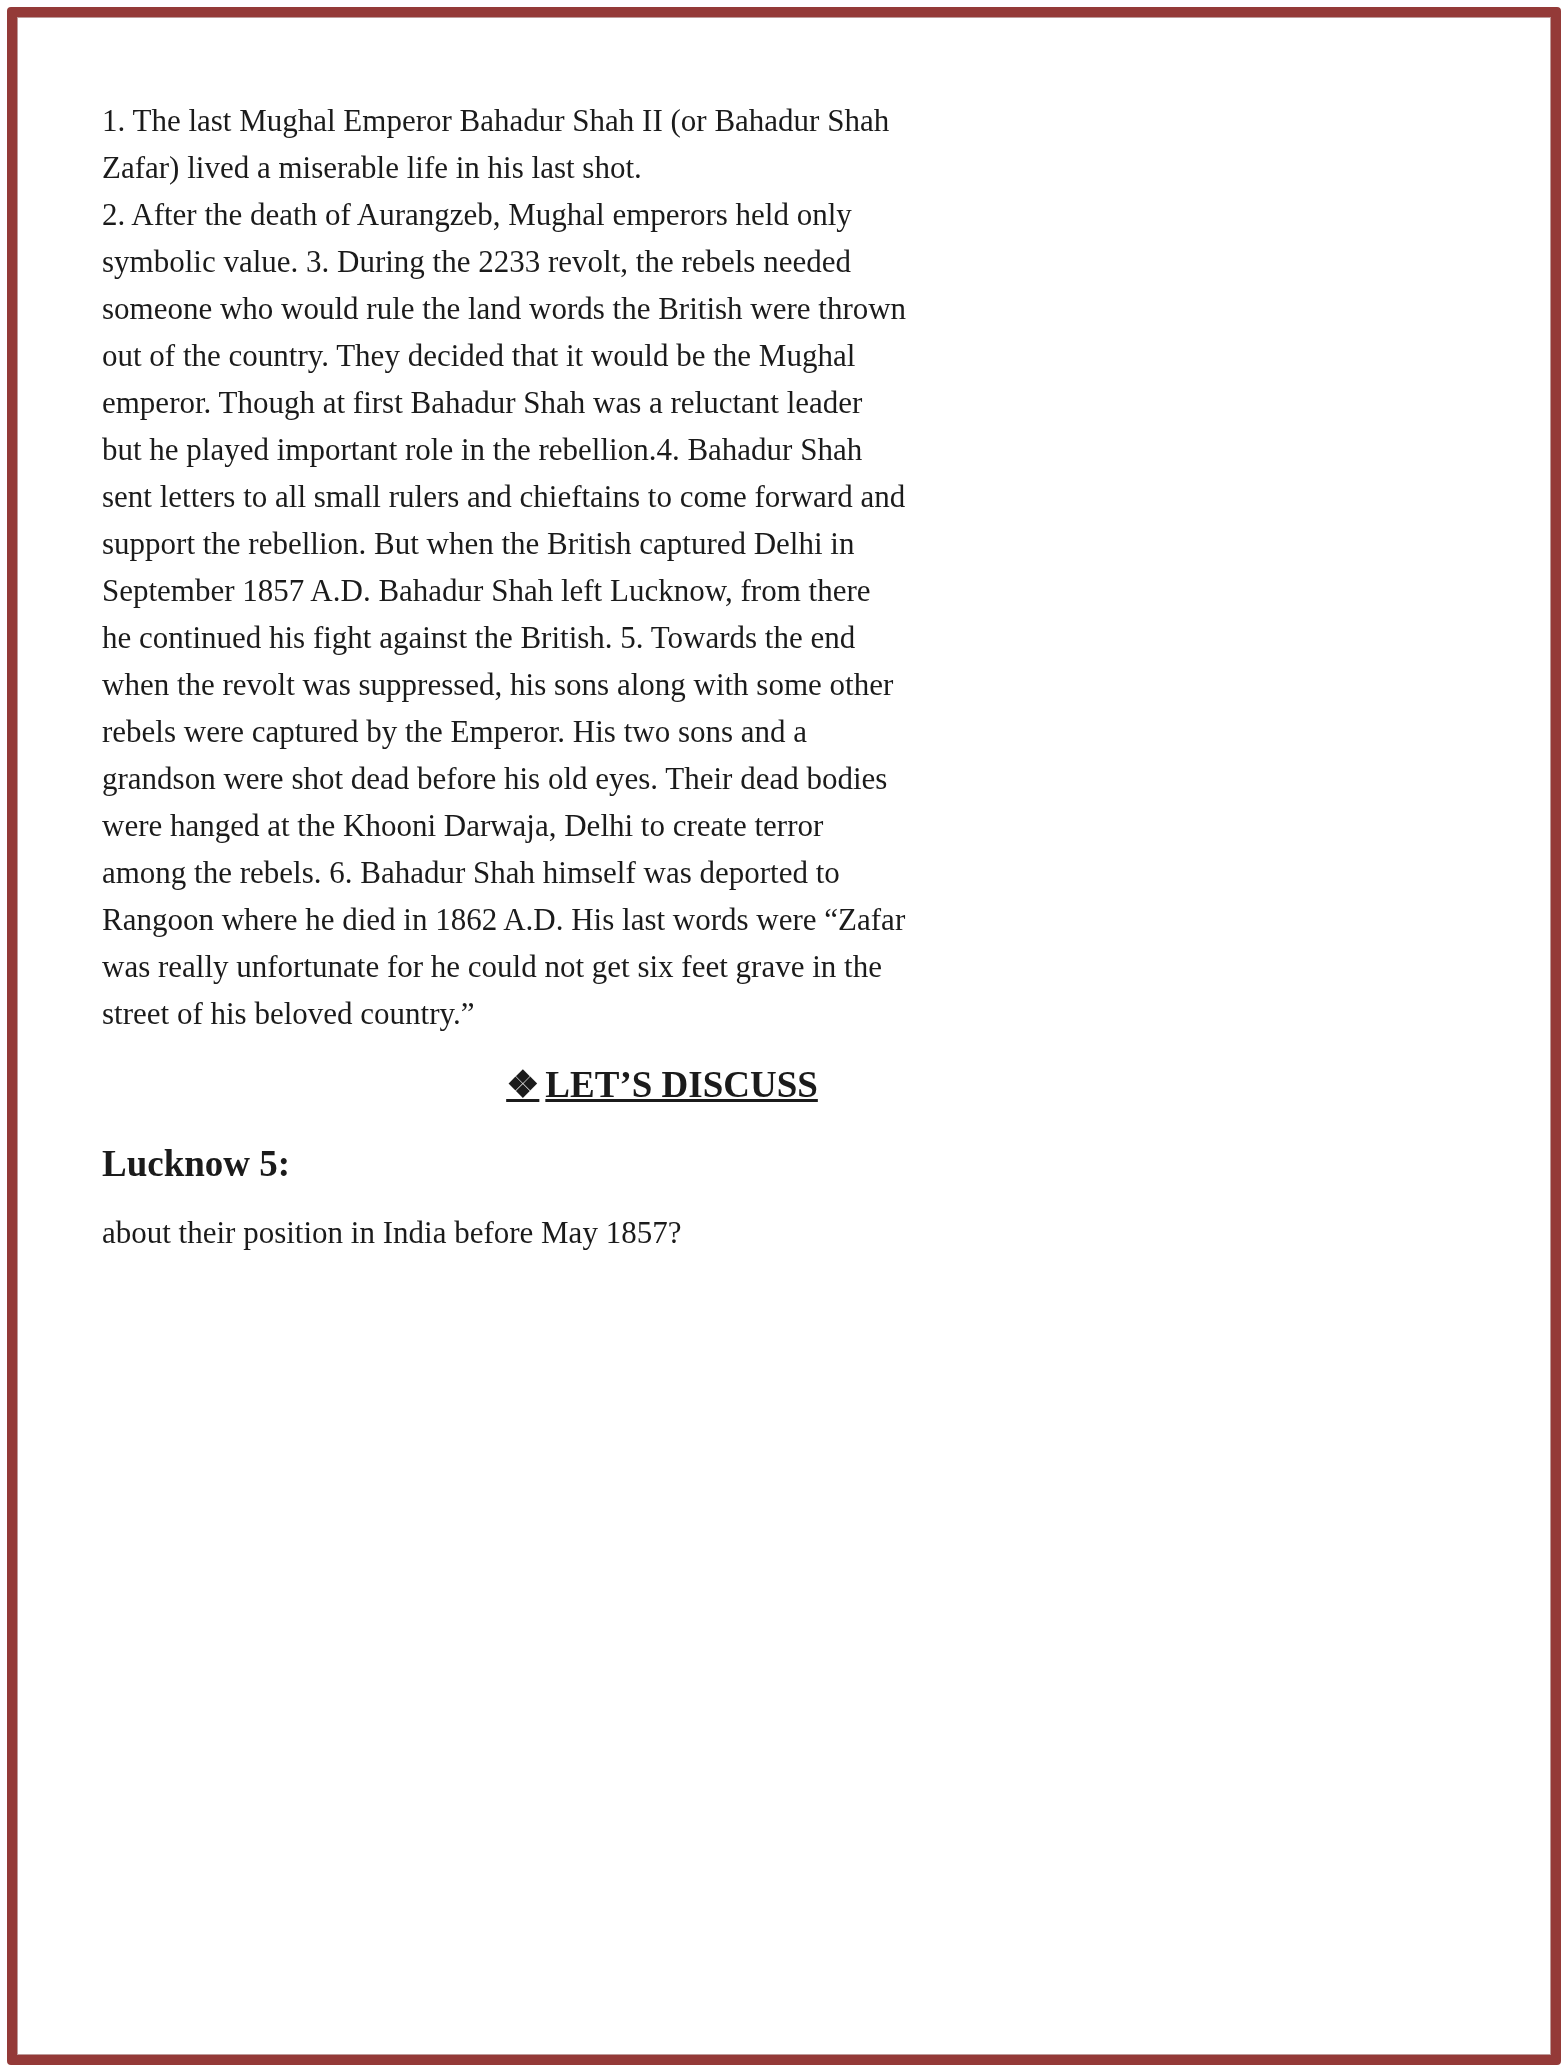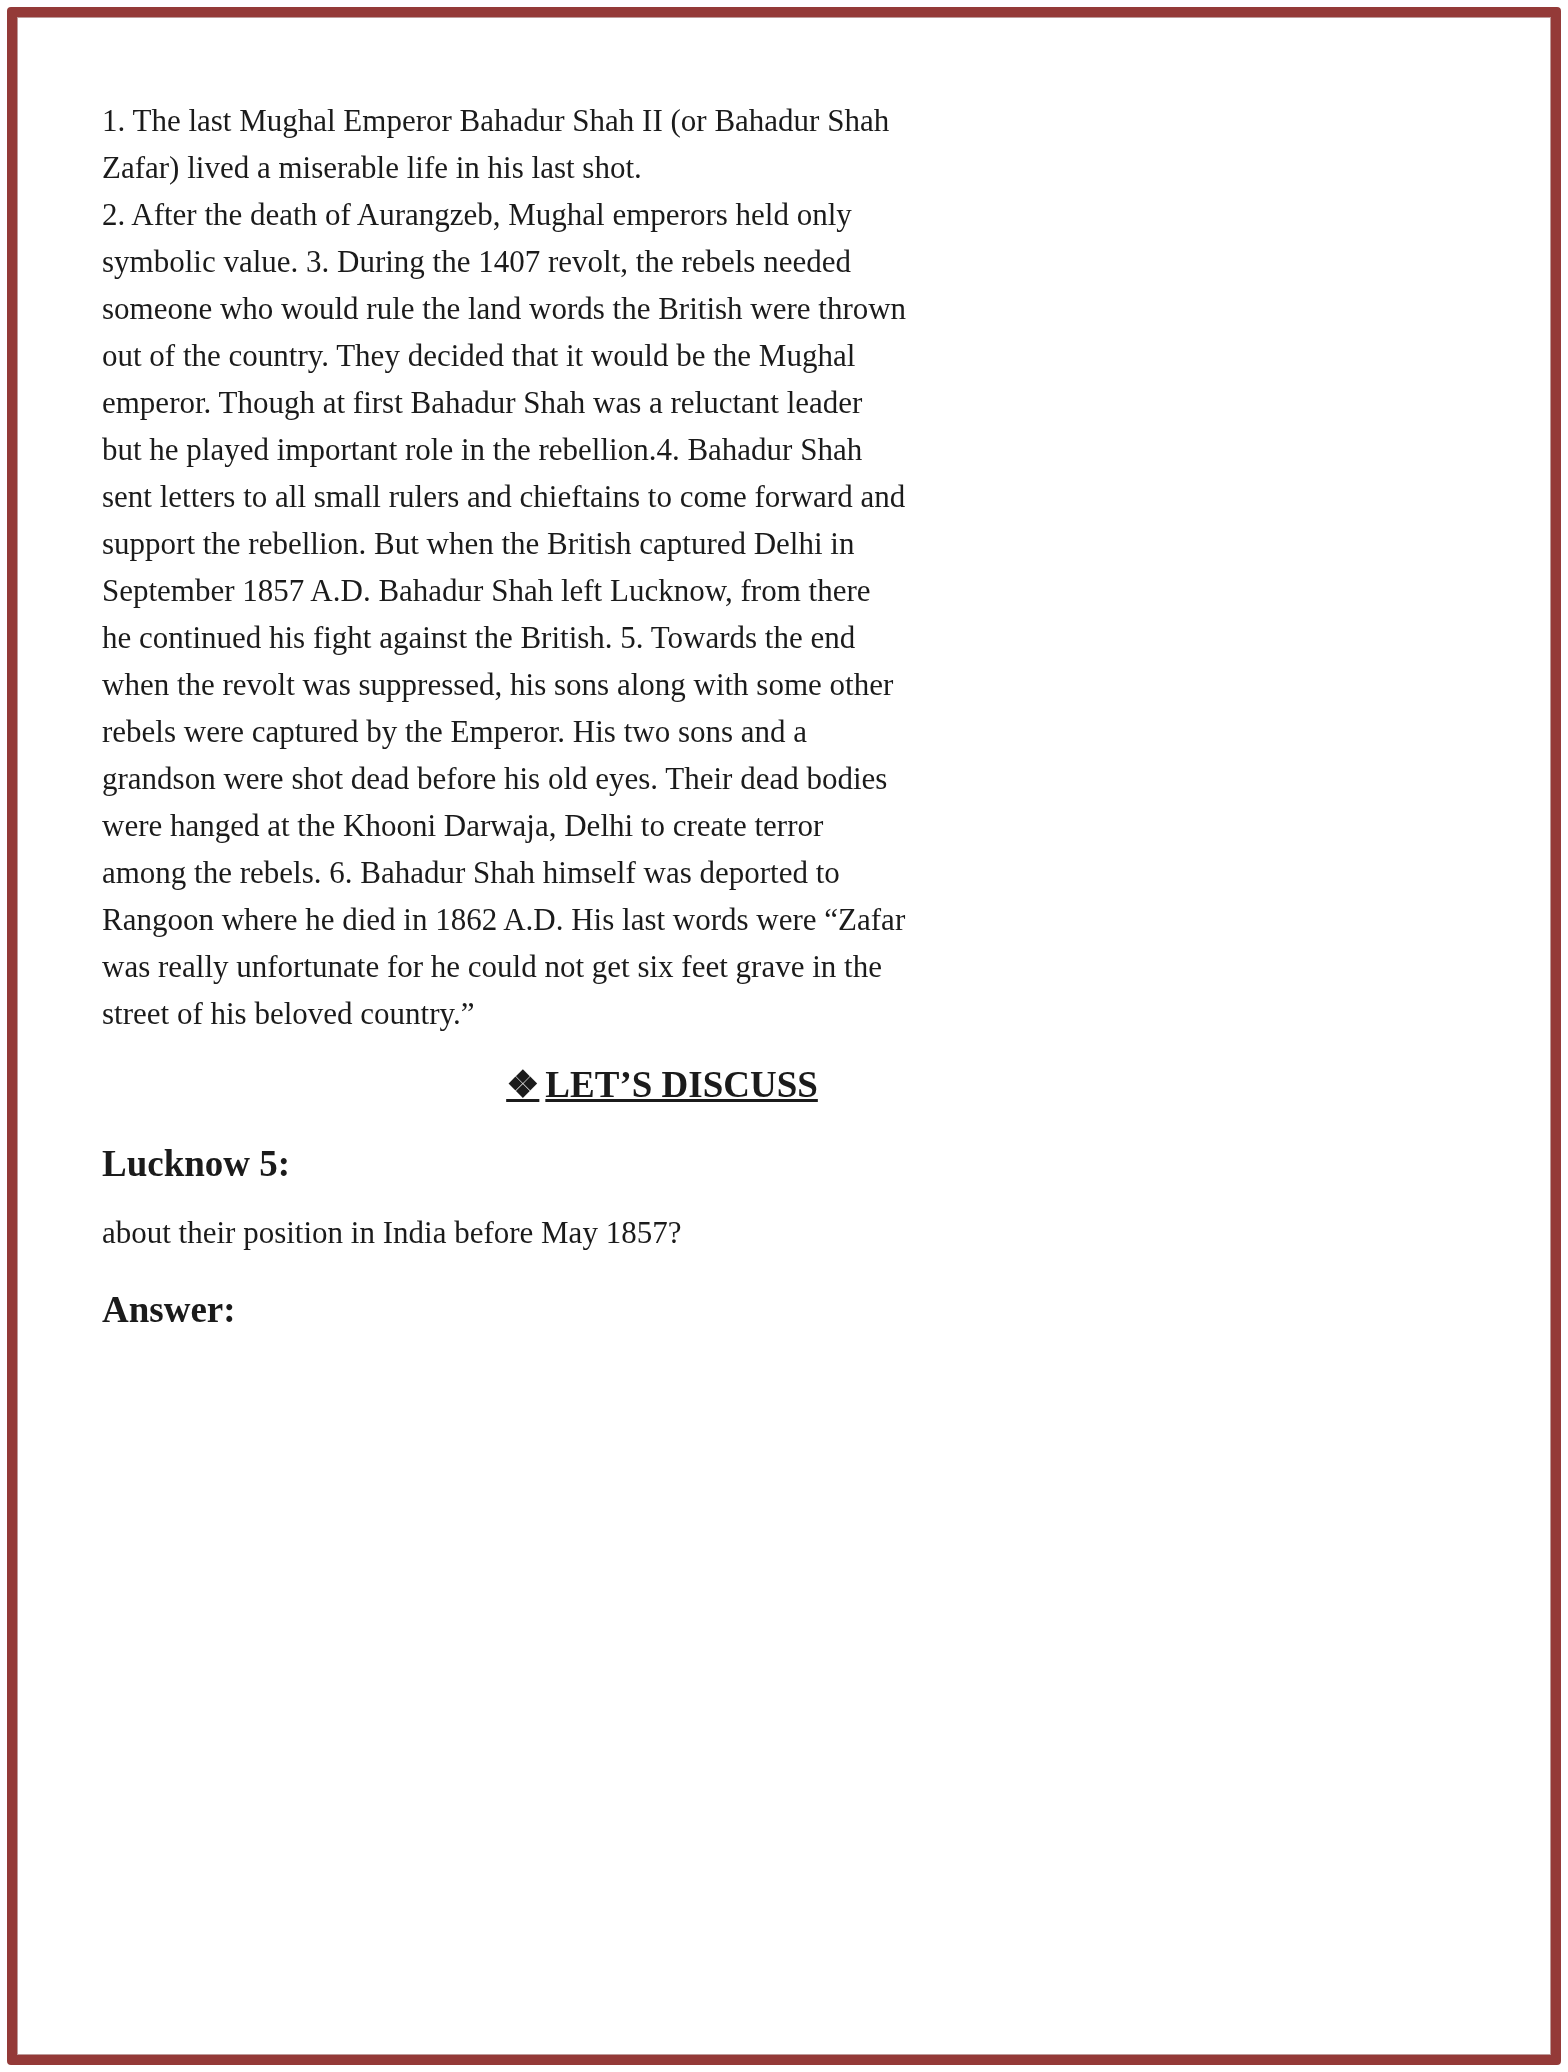--- a/index.html
+++ b/index.html
@@ -69,21 +69,21 @@
 
 <div class="page">
   <div class="frame"></div>
 
   <div class="content">
 
     <div class="passage">
       <div class="line">1. The last Mughal Emperor Bahadur Shah II (or Bahadur Shah</div>
       <div class="line">Zafar) lived a miserable life in his last shot.</div>
       <div class="line">2. After the death of Aurangzeb, Mughal emperors held only</div>
-      <div class="line">symbolic value. 3. During the 1407 revolt, the rebels needed</div>
+      <div class="line">symbolic value. 3. During the 2233 revolt, the rebels needed</div>
       <div class="line">someone who would rule the land words the British were thrown</div>
       <div class="line">out of the country. They decided that it would be the Mughal</div>
       <div class="line">emperor. Though at first Bahadur Shah was a reluctant leader</div>
       <div class="line">but he played important role in the rebellion.4. Bahadur Shah</div>
       <div class="line">sent letters to all small rulers and chieftains to come forward and</div>
       <div class="line">support the rebellion. But when the British captured Delhi in</div>
       <div class="line">September 1857 A.D. Bahadur Shah left Lucknow, from there</div>
       <div class="line">he continued his fight against the British. 5. Towards the end</div>
       <div class="line">when the revolt was suppressed, his sons along with some other</div>
       <div class="line">rebels were captured by the Emperor. His two sons and a</div>
@@ -98,16 +98,15 @@
     <div class="discuss">
       <span class="florette">❖</span><span>LET’S DISCUSS</span>
     </div>
 
     <div class="q-label">Lucknow 5:</div>
 
     <div class="q-text">
       <div class="line">about their position in India before May 1857?</div>
     </div>
 
-    <div class="a-label">Answer:</div>
 
   </div>
 </div>
 
 </body></html>

